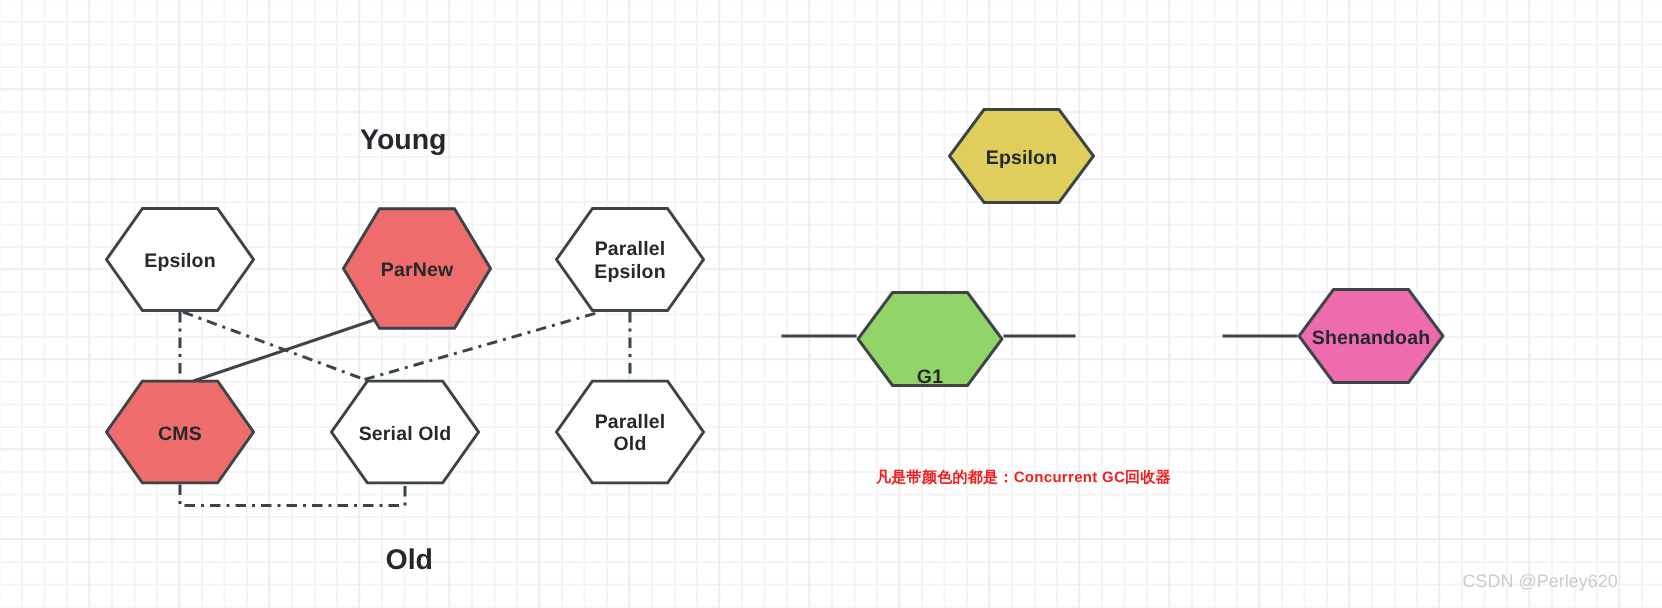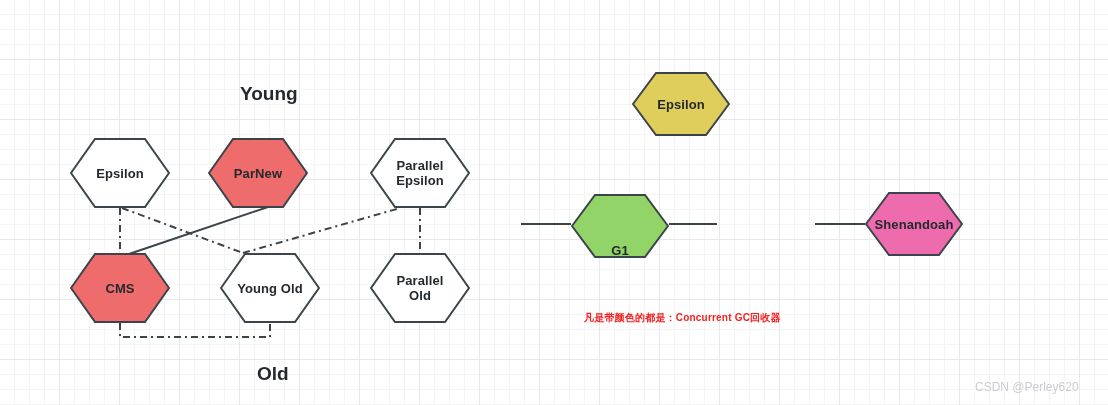--- a/index.html
+++ b/index.html
@@ -116,21 +116,21 @@
   <div class="grouplabel" style="left:240px; top:83px;">Young</div>
   <div class="grouplabel" style="left:257px; top:363px;">Old</div>
 
   <div class="hex" style="left:70px; top:138px; width:100px; height:70px;">
     <svg class="hexbg" viewBox="0 0 100 70" preserveAspectRatio="none">
       <polygon points="25,1 75,1 99,35 75,69 25,69 1,35" fill="#ffffff" stroke="#3b4449" stroke-width="2" vector-effect="non-scaling-stroke"></polygon>
     </svg>
     <span class="hexlabel">Epsilon</span>
   </div>
 
-  <div class="hex" style="left:208px; top:138px; width:100px; height:70px;">
+  <div class="hex" style="left:228px; top:138px; width:100px; height:82px;">
     <svg class="hexbg" viewBox="0 0 100 70" preserveAspectRatio="none">
       <polygon points="25,1 75,1 99,35 75,69 25,69 1,35" fill="#ee6c6c" stroke="#3b4449" stroke-width="2" vector-effect="non-scaling-stroke"></polygon>
     </svg>
     <span class="hexlabel">ParNew</span>
   </div>
 
   <div class="hex" style="left:370px; top:138px; width:100px; height:70px;">
     <svg class="hexbg" viewBox="0 0 100 70" preserveAspectRatio="none">
       <polygon points="25,1 75,1 99,35 75,69 25,69 1,35" fill="#ffffff" stroke="#3b4449" stroke-width="2" vector-effect="non-scaling-stroke"></polygon>
     </svg>
@@ -141,21 +141,21 @@
     <svg class="hexbg" viewBox="0 0 100 70" preserveAspectRatio="none">
       <polygon points="25,1 75,1 99,35 75,69 25,69 1,35" fill="#ee6c6c" stroke="#3b4449" stroke-width="2" vector-effect="non-scaling-stroke"></polygon>
     </svg>
     <span class="hexlabel">CMS</span>
   </div>
 
   <div class="hex" style="left:220px; top:253px; width:100px; height:70px;">
     <svg class="hexbg" viewBox="0 0 100 70" preserveAspectRatio="none">
       <polygon points="25,1 75,1 99,35 75,69 25,69 1,35" fill="#ffffff" stroke="#3b4449" stroke-width="2" vector-effect="non-scaling-stroke"></polygon>
     </svg>
-    <span class="hexlabel" style="word-break:normal;">Young Old</span>
+    <span class="hexlabel" style="word-break:normal;">Serial Old</span>
   </div>
 
   <div class="hex" style="left:632px; top:72px; width:98px; height:64px;">
     <svg class="hexbg" viewBox="0 0 98 64" preserveAspectRatio="none">
       <polygon points="24,1 74,1 97,32 74,63 24,63 1,32" fill="#e0ce5c" stroke="#3b4449" stroke-width="2" vector-effect="non-scaling-stroke"></polygon>
     </svg>
     <span class="hexlabel">Epsilon</span>
   </div>
 
   <div class="hex" style="left:370px; top:253px; width:100px; height:70px;">

